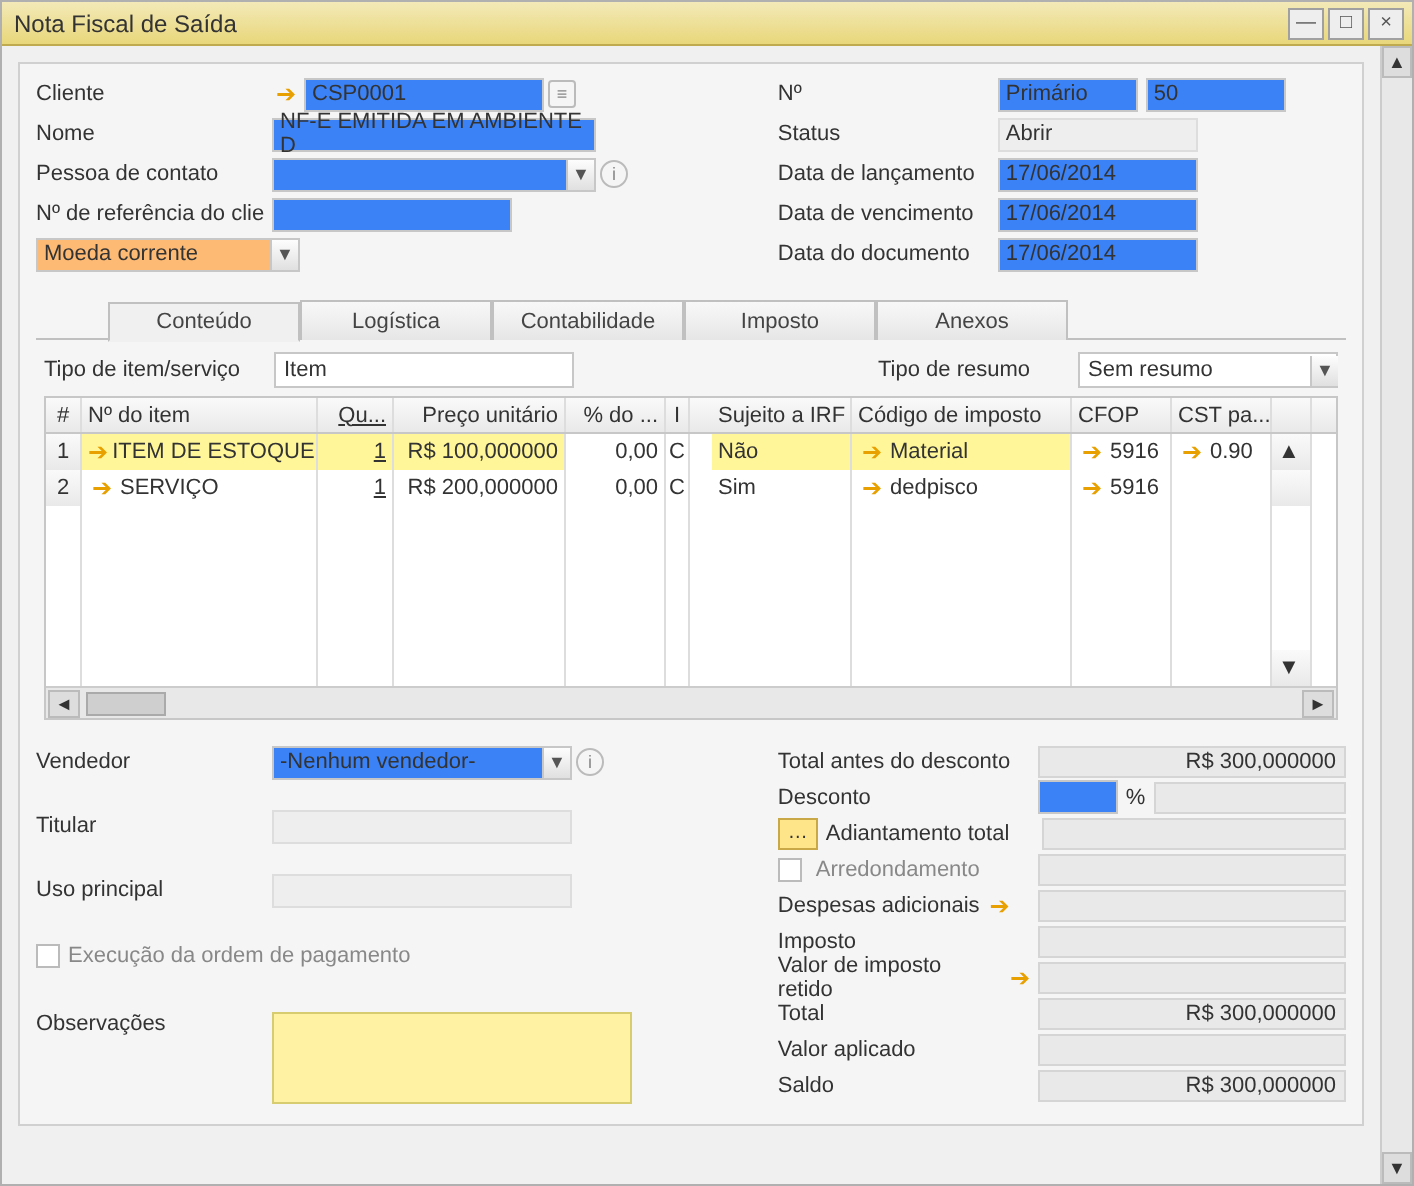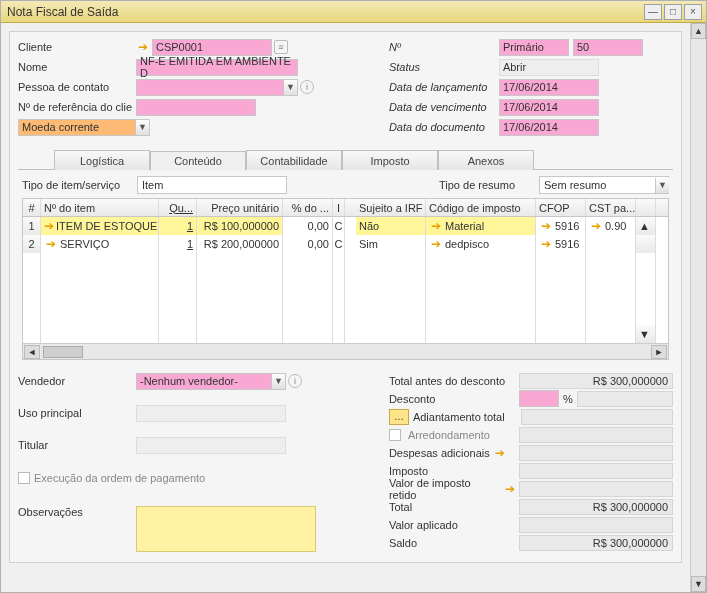--- a/index.html
+++ b/index.html
@@ -41,25 +41,25 @@
     background: #f5f5f5;
     padding: 6px 8px 10px 8px;
   }
 
   .hdr-grid { display: flex; gap: 30px; margin-bottom: 8px; }
   .hdr-left, .hdr-right { display: flex; flex-direction: column; gap: 2px; }
   .hdr-left { flex: 1.2; }
   .hdr-right { flex: 1; }
   .frow { display: flex; align-items: center; height: 18px; }
   .lbl { width: 118px; color: #333; white-space: nowrap; }
-  .lbl-r { width: 110px; font-style: italic; }
+  .lbl-r { width: 110px; }
   .fld {
     height: 17px;
     border: 1px solid #c7c7c7;
-    background: #f9a8d4;
+    background: #3b82f6;
     padding: 0 3px;
     display: flex; align-items: center;
     font-size: 11px;
     flex: 1;
   }
   .fld.combo { position: relative; }
   .combo-arrow {
     width: 14px; height: 15px;
     border-left: 1px solid #c7c7c7;
     background: linear-gradient(#fdfdfd,#e0e0e0);
@@ -221,25 +221,25 @@
               <div class="fld" style="max-width:100px">17/06/2014</div>
             </div>
             <div class="frow">
               <div class="lbl lbl-r">Data do documento</div>
               <div class="fld" style="max-width:100px">17/06/2014</div>
             </div>
           </div>
         </div>
 
         <div class="tabstrip">
+          <div class="tab active">
+              <span><span>Conteúdo</span></span>
+            </div>
           <div class="tab">
               <span>Logística</span>
-            </div>
-          <div class="tab active">
-              <span><span>Conteúdo</span></span>
             </div>
           <div class="tab">
               <span>Contabilidade</span>
             </div>
           <div class="tab">
               <span>Imposto</span>
             </div>
           <div class="tab">
               <span>Anexos</span>
             </div>
@@ -402,25 +402,25 @@
           <div class="f-left">
             <div class="frow">
               <div class="lbl">Vendedor</div>
               <div class="fld combo" style="max-width:150px">
                 <span style="flex:1">-Nenhum vendedor-</span>
                 <span class="combo-arrow">▼</span>
               </div>
               <span class="info-dot">i</span>
             </div>
             <div class="frow">
+              <div class="lbl">Titular</div>
+              <div class="fld" style="background:#eee;border-color:#ddd;max-width:150px"></div>
+            </div>
+            <div class="frow">
               <div class="lbl">Uso principal</div>
-              <div class="fld" style="background:#eee;border-color:#ddd;max-width:150px"></div>
-            </div>
-            <div class="frow">
-              <div class="lbl">Titular</div>
               <div class="fld" style="background:#eee;border-color:#ddd;max-width:150px"></div>
             </div>
             <div class="disabled-chk">
               <span class="chk"></span>
               <span>Execução da ordem de pagamento</span>
             </div>
             <div class="frow" style="align-items:flex-start;margin-top:8px;height:auto">
               <div class="lbl">Observações</div>
               <div class="obs"></div>
             </div>

